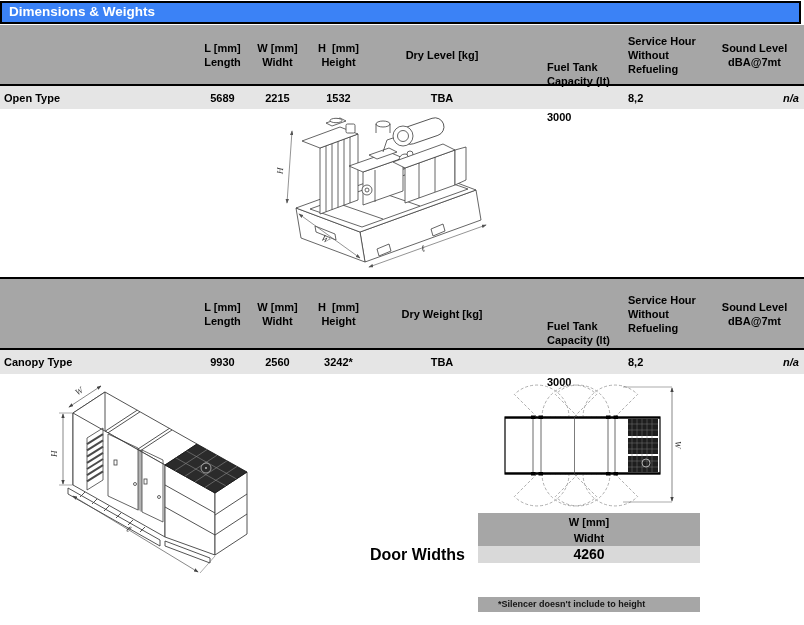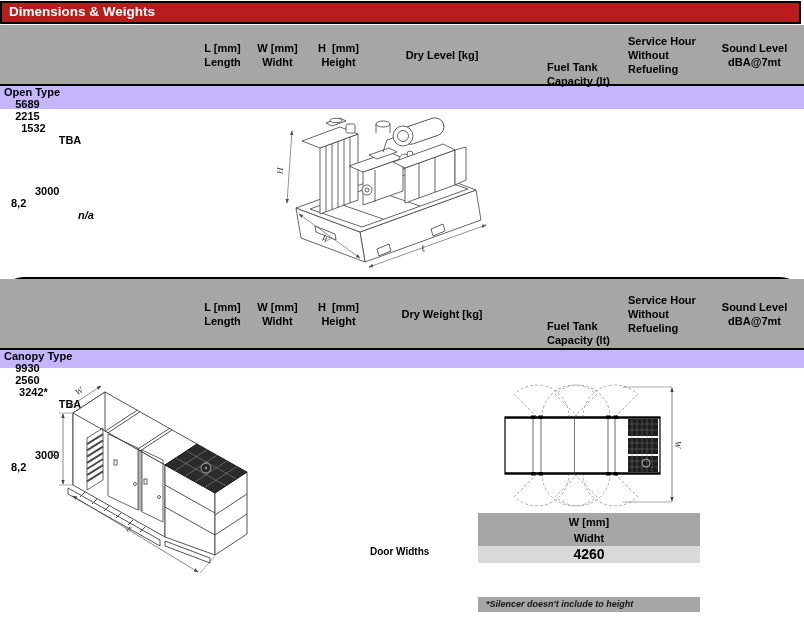--- a/index.html
+++ b/index.html
@@ -3,55 +3,55 @@
 <meta charset="utf-8">
 <style>
   * { box-sizing: border-box; margin: 0; padding: 0; }
   html,body { background:#fff; }
   .page {
     position: relative; width: 804px; height: 625px; background: #fff;
     font-family: "Liberation Sans", sans-serif; color: #000; overflow: hidden;
   }
   .titlebar {
     position: absolute; left: 0; top: 1px; width: 801px; height: 23px;
-    background: #b91c1c; border: 2px solid #000;
+    background: #3b82f6; border: 2px solid #000;
     color: #fff; font-weight: bold; font-size: 13.5px; line-height: 18px; padding-left: 7px;
   }
-  .tbl { position: absolute; left: 0; width: 804px; border-radius: 24px; }
+  .tbl { position: absolute; left: 0; width: 804px; }
   .t1 { top: 25px; }
   .t2 { top: 277px; border-top: 2px solid #000; }
   .thead { display: flex; align-items: center; background: #a6a6a6; border-bottom: 2px solid #000; }
   .t1 .thead { height: 61px; }
   .t2 .thead { height: 71px; }
-  .trow { display: flex; background: #c4b5fd; flex-direction: column; }
+  .trow { display: flex; align-items: center; background: #e5e5e5; }
   .t1 .trow { height: 23px; }
-  .t2 .trow { height: 18px; }
+  .t2 .trow { height: 24px; }
   .cell { font-weight: bold; font-size: 11px; }
   .hc { white-space: pre-wrap; line-height: 14px; }
   .c0 { width: 195px; text-align: left; padding-left: 4px; }
   .c1 { width: 55px;  text-align: center; }
   .c2 { width: 55px;  text-align: center; }
   .c3 { width: 67px;  text-align: center; }
   .c4 { width: 140px; text-align: center; }
   .c5 { width: 105px; text-align: left; padding-left: 35px; margin-top: 39px; }
   .c6 { width: 88px;  text-align: left; padding-left: 11px; }
   .c7 { width: 99px;  text-align: center; }
   .right { text-align: right; padding-right: 5px; font-style: italic; }
   .svg-open   { position: absolute; left: 263px; top: 110px; }
   .svg-canopy { position: absolute; left: 40px;  top: 380px; }
   .svg-top    { position: absolute; left: 488px; top: 382px; }
-  .door-label { position: absolute; left: 370px; top: 546px; font-weight: bold; font-size: 10px; }
+  .door-label { position: absolute; left: 370px; top: 546px; font-weight: bold; font-size: 16px; }
   .door-tbl   { position: absolute; left: 478px; top: 513px; width: 222px; }
   .door-head  { background: #a6a6a6; text-align: center; font-weight: bold; font-size: 11px;
                 line-height: 16px; white-space: pre-wrap; height: 33px; padding-top: 1px; }
   .door-val   { background: #d9d9d9; text-align: center; font-weight: bold; font-size: 14px;
                 height: 17px; line-height: 17px; }
   .footnote   { position: absolute; left: 478px; top: 597px; width: 222px; height: 15px;
                 background: #a6a6a6; color: #141414; font-size: 9px; font-weight: bold;
-                line-height: 15px; padding-left: 8px; font-style: italic; }
+                line-height: 15px; padding-left: 20px; }
   svg text.dimlbl { font-family: "Liberation Serif", serif; font-style: italic;
                     font-size: 9px; fill: #3c3c3c; }
 </style>
 </head>
 <body>
 
 <div class="page">
 
   <div class="titlebar">
     <span>Dimensions &amp; Weights</span>

